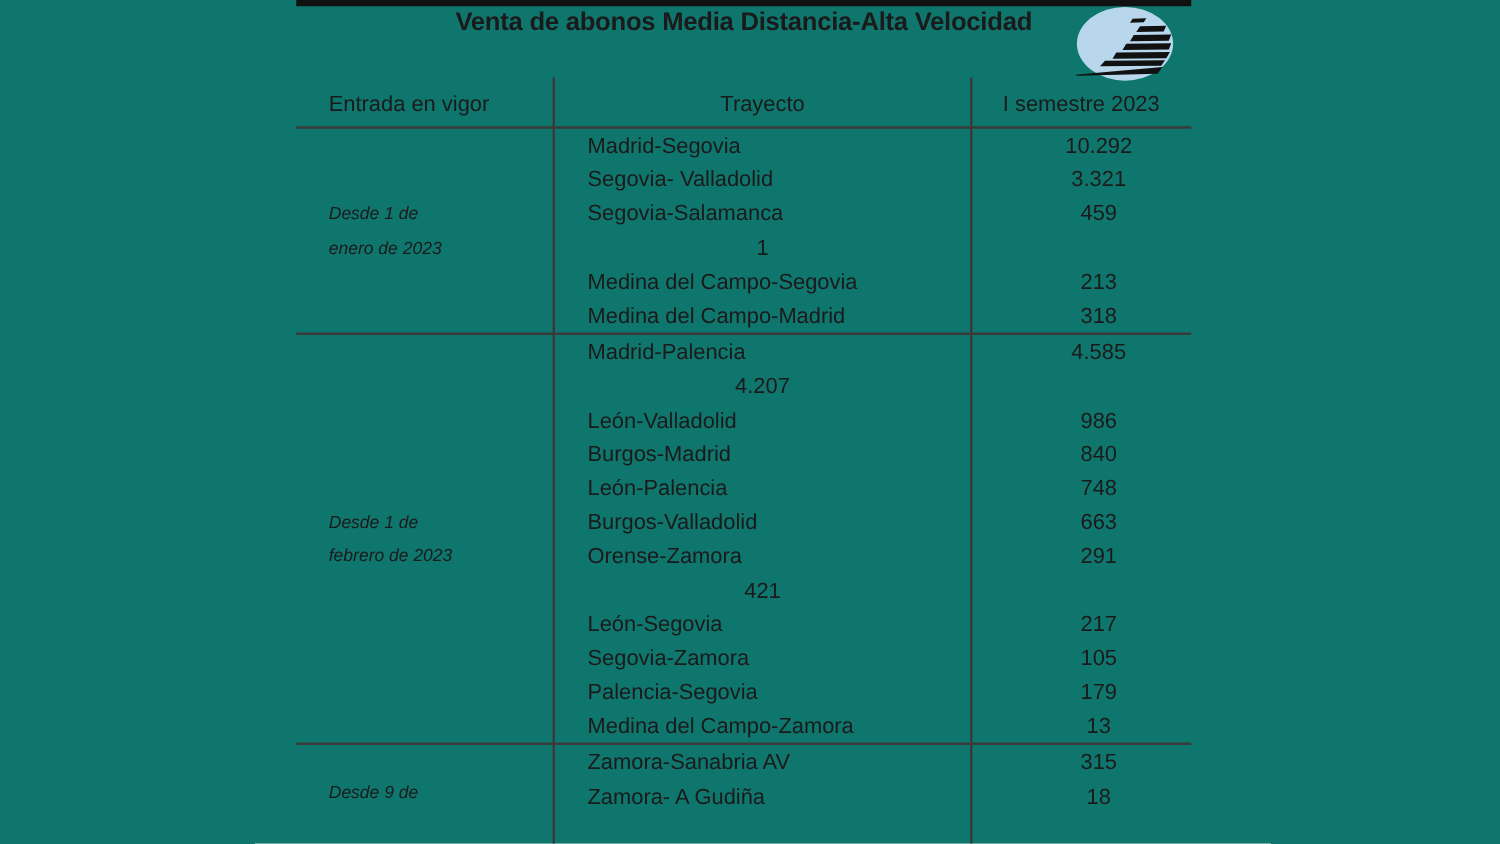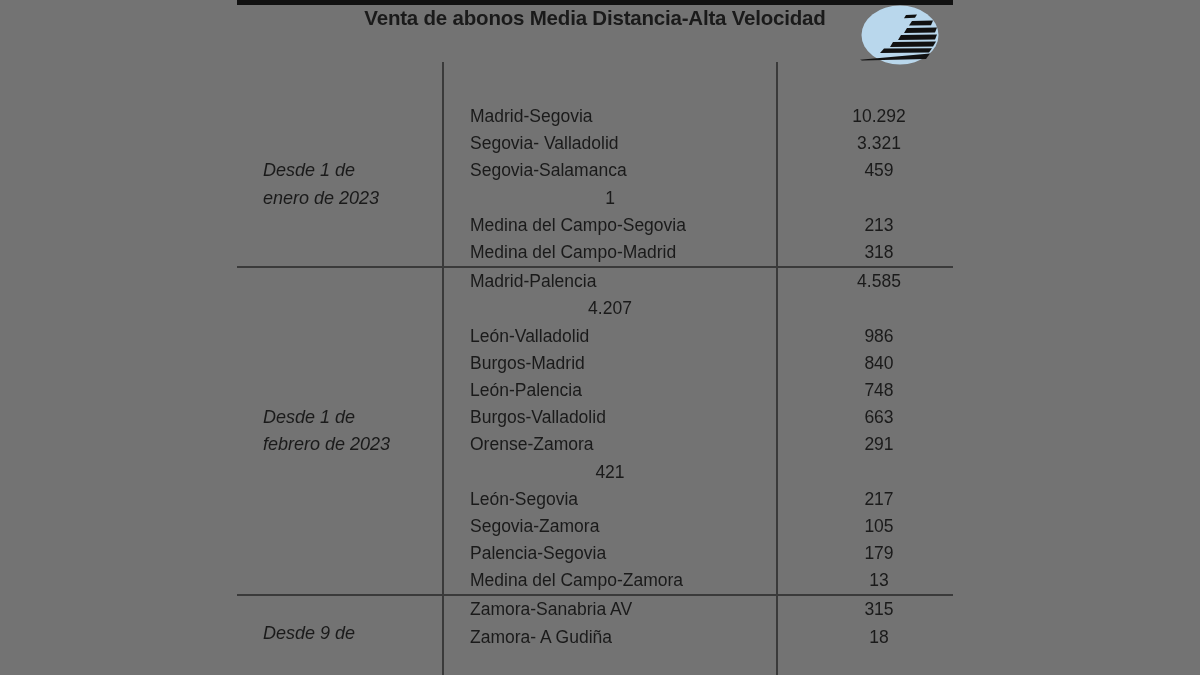--- a/index.html
+++ b/index.html
@@ -4,21 +4,21 @@
 <style>
   html, body {
     margin: 0;
     padding: 0;
     background: #ffffff;
   }
   .page {
     position: relative;
     width: 1200px;
     height: 675px;
-    background: #737373;
+    background: #0f766e;
     overflow: hidden;
     font-family: "Liberation Sans", sans-serif;
     color: #1a1a1a;
   }
   .topbar {
     position: absolute;
     left: 237px;
     top: 0;
     width: 716px;
     height: 5px;
@@ -71,21 +71,21 @@
   }
   .group + .group {
     border-top: 2px solid #3a3a3a;
   }
   .glabel {
     display: flex;
     flex-direction: column;
     justify-content: center;
     padding-left: 26px;
     font-style: italic;
-    font-size: 18px;
+    font-size: 14px;
     line-height: 27.2px;
   }
   .group:last-child .glabel {
     justify-content: flex-end;
     padding-bottom: 4px;
   }
   .row {
     display: grid;
     grid-template-columns: 334px 176px;
     height: 27.2px;
@@ -120,20 +120,25 @@
       <polygon points="46,11 57,10.5 55,13.8 44,14.2"></polygon>
       <polygon points="52,17 73,16.5 71,21.2 49,21.6"></polygon>
       <polygon points="47,24 77,23.5 75,28.6 44,29"></polygon>
       <polygon points="41,31 77,30.6 75,35.6 38,36"></polygon>
       <polygon points="33,38 76,37.6 73,42.6 30,43"></polygon>
       <polygon points="24,44.6 72,44.2 69,48.6 20,49"></polygon>
       <polygon points="0,55.8 70,49.6 66,55 2,56.6"></polygon>
     </g>
   </svg>
 
+  <div class="thead">
+    <div class="c1">Entrada en vigor</div>
+    <div class="c2">Trayecto</div>
+    <div class="c3">I semestre 2023</div>
+  </div>
 
   <div class="groups" id="groups">
       <div class="group">
         <div class="glabel">
           <div class="glabel-line">Desde 1 de</div>
           <div class="glabel-line">enero de 2023</div>
         </div>
         <div class="grows">
           <div class="row">
             <div class="route">Madrid-Segovia</div>

